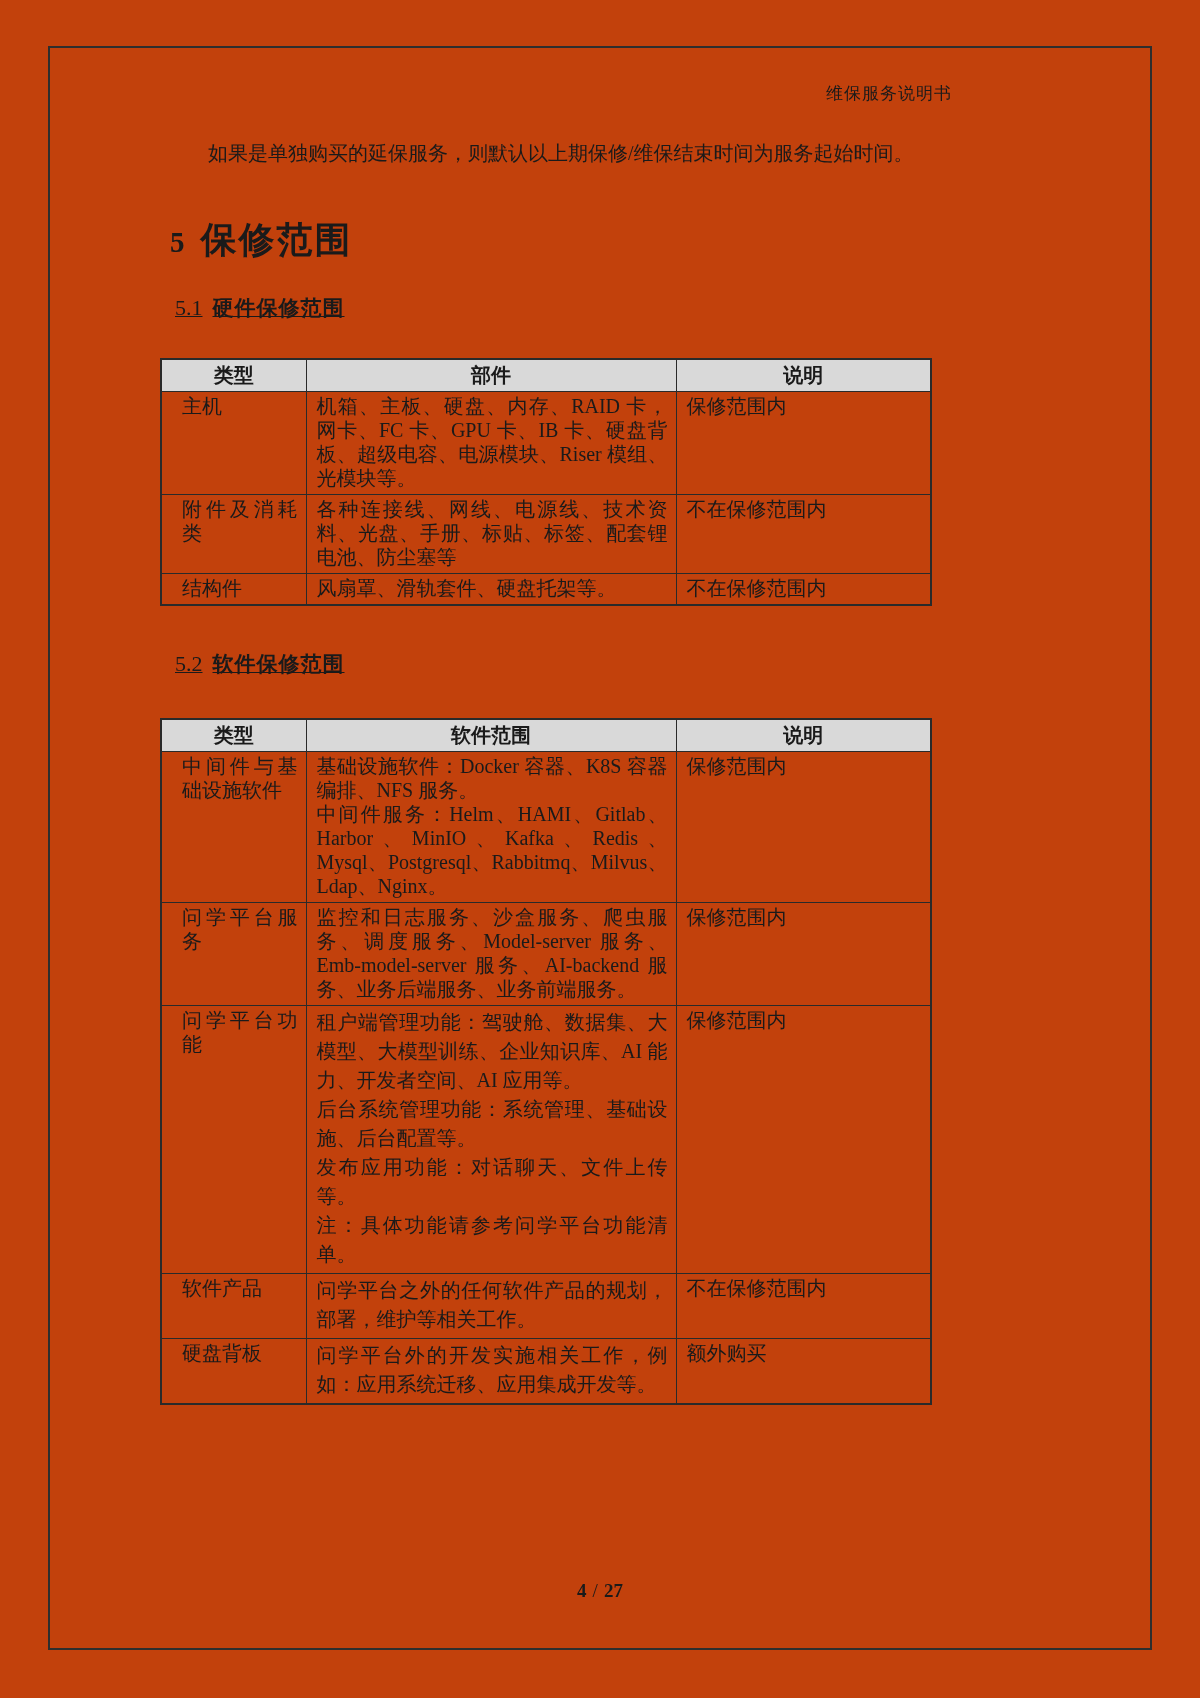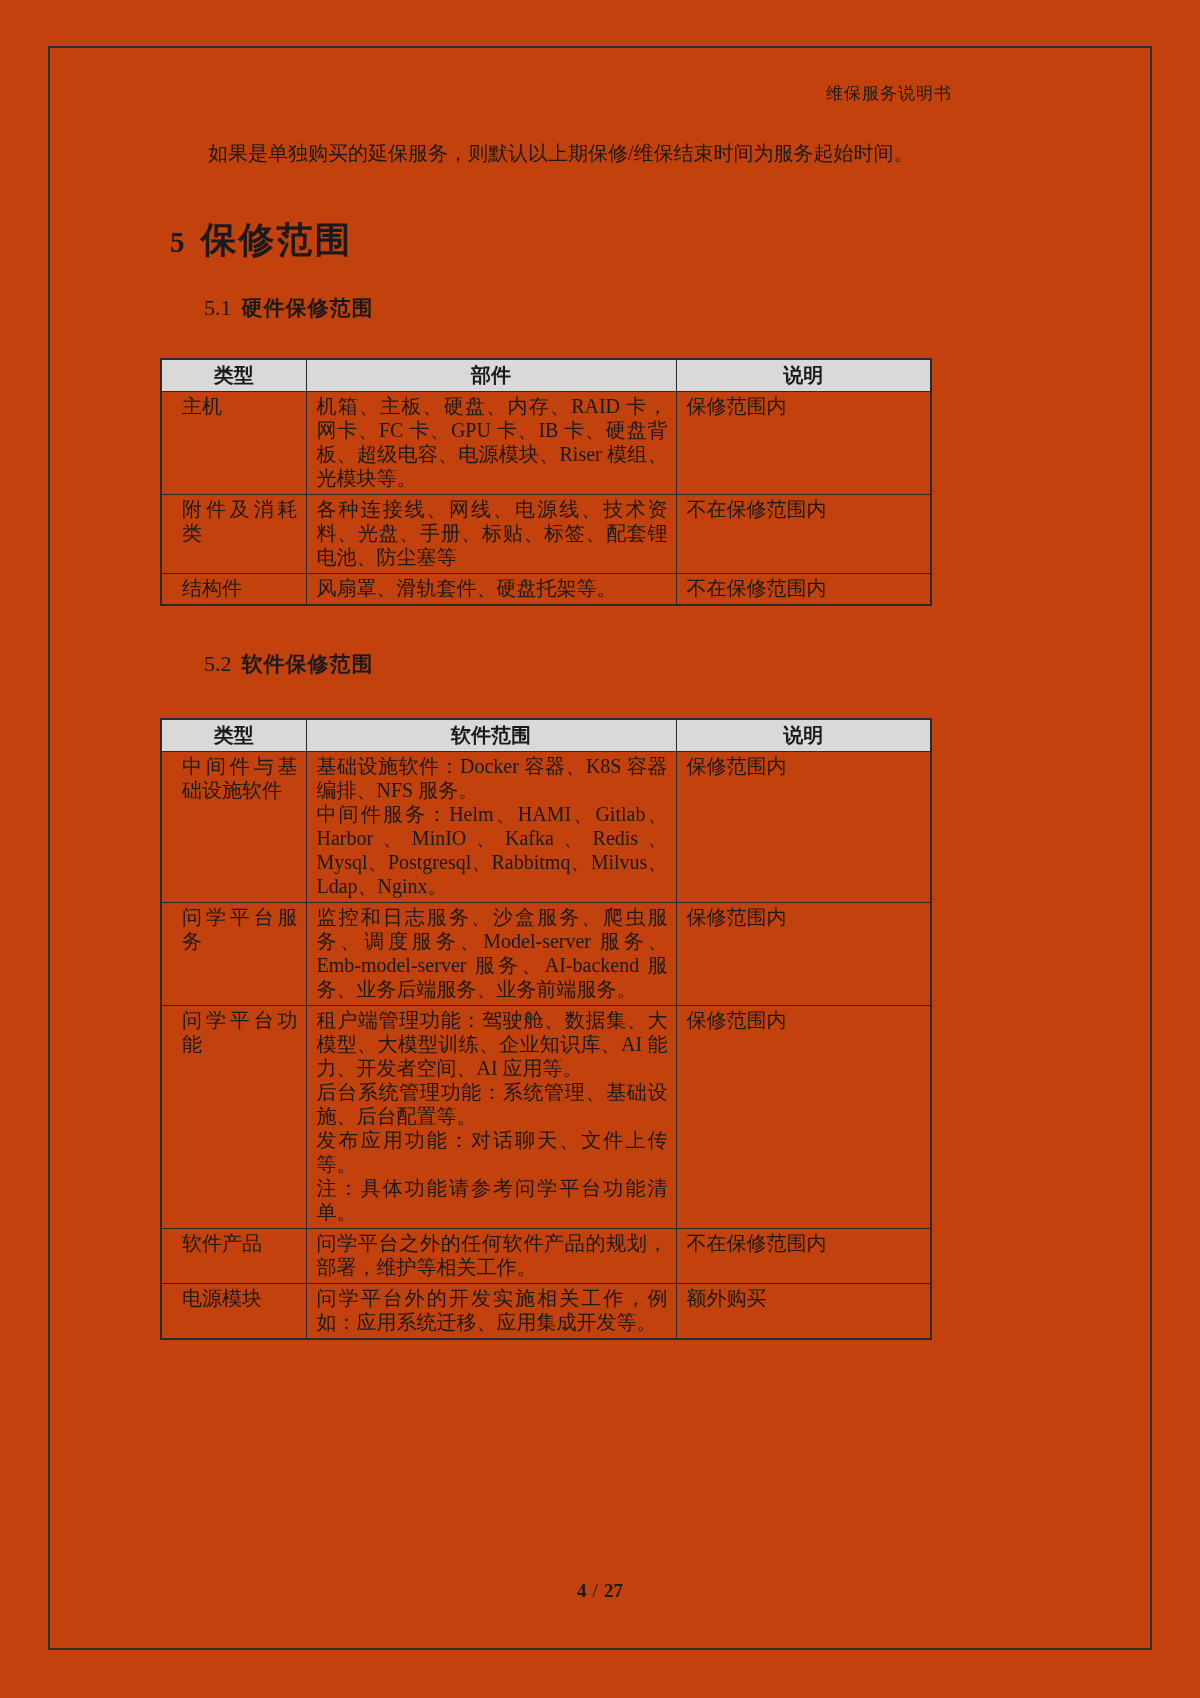--- a/index.html
+++ b/index.html
@@ -46,22 +46,23 @@
     font-size: 29px;
     margin-right: 16px;
   }
   .h1 .h-title {
     font-family: "Liberation Sans", "DejaVu Sans", sans-serif;
     font-size: 36px;
     letter-spacing: 2px;
   }
   .h2 {
     position: absolute;
-    left: 204px;
+    left: 175px;
     width: 752px;
+    text-decoration: underline;
   }
   .h2 .h-num {
     font-family: "Liberation Serif", serif;
     font-size: 22px;
     margin-right: 10px;
   }
   .h2 .h-title {
     font-family: "Liberation Sans", "DejaVu Sans", sans-serif;
     font-size: 21px;
     font-weight: bold;
@@ -104,21 +105,21 @@
   .doc-table td.c1 {
     text-align: justify;
     text-justify: inter-character;
     padding-left: 20px;
   }
   .doc-table td.c2 {
     text-align: justify;
     text-justify: inter-character;
   }
   .doc-table td.c3 { text-align: left; }
-  .doc-table td.lh-loose { line-height: 24px; }
+  .doc-table td.lh-loose { line-height: 29px; }
 
   .footer {
     position: absolute;
     left: 0; top: 1580px;
     width: 1200px;
     text-align: center;
     font-size: 19px;
   }
   .footer .pg-num { font-weight: bold; }
   .footer .pg-sep { font-weight: normal; padding: 0 6px; }
@@ -209,21 +210,21 @@
 发布应用功能：对话聊天、文件上传等。
 注：具体功能请参考问学平台功能清单。</td>
         <td class="c3">保修范围内</td>
       </tr>
       <tr>
         <td class="c1">软件产品</td>
         <td class="c2 lh-loose">问学平台之外的任何软件产品的规划，部署，维护等相关工作。</td>
         <td class="c3">不在保修范围内</td>
       </tr>
       <tr>
-        <td class="c1">电源模块</td>
+        <td class="c1">硬盘背板</td>
         <td class="c2 lh-loose">问学平台外的开发实施相关工作，例如：应用系统迁移、应用集成开发等。</td>
         <td class="c3">额外购买</td>
       </tr>
     </tbody>
   </table>
 
   <div class="footer">
     <span class="pg-num">4</span><span class="pg-sep">/</span><span class="pg-num">27</span>
   </div>
 </div>

